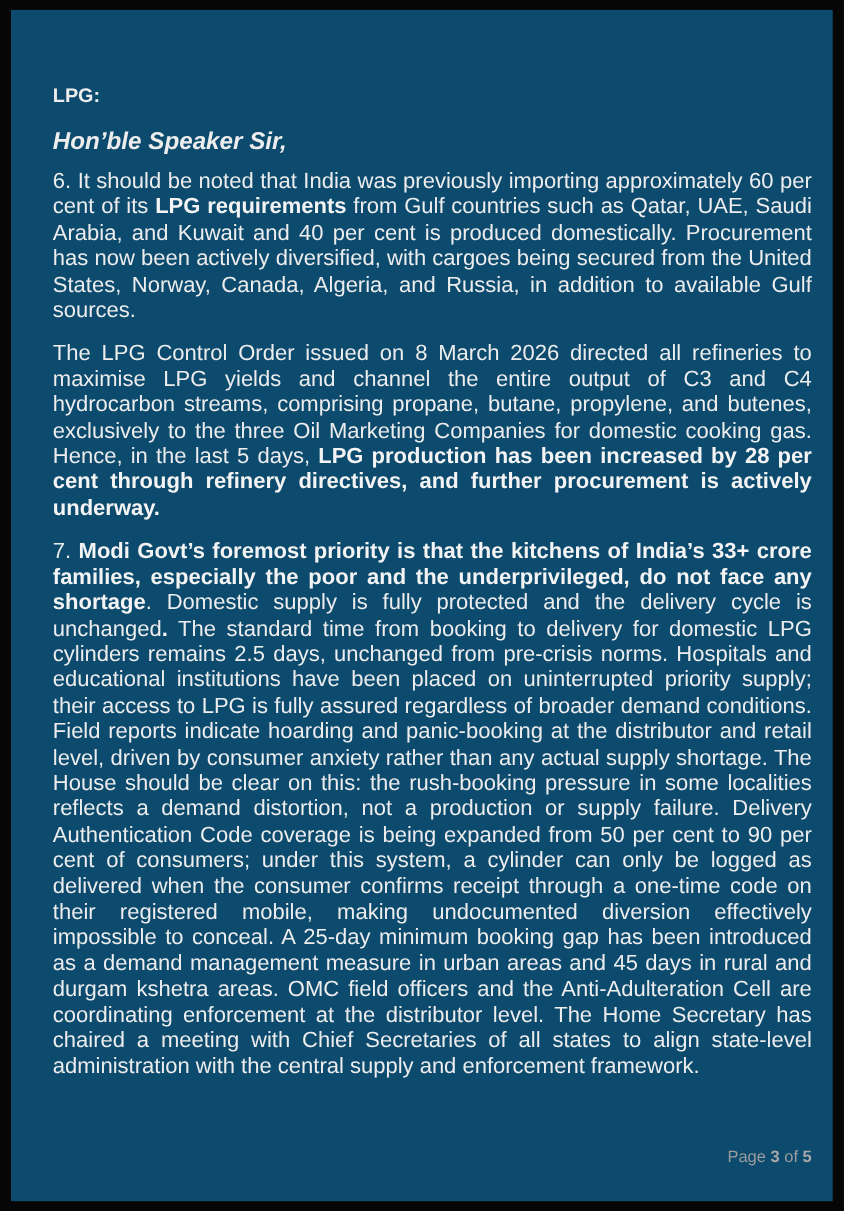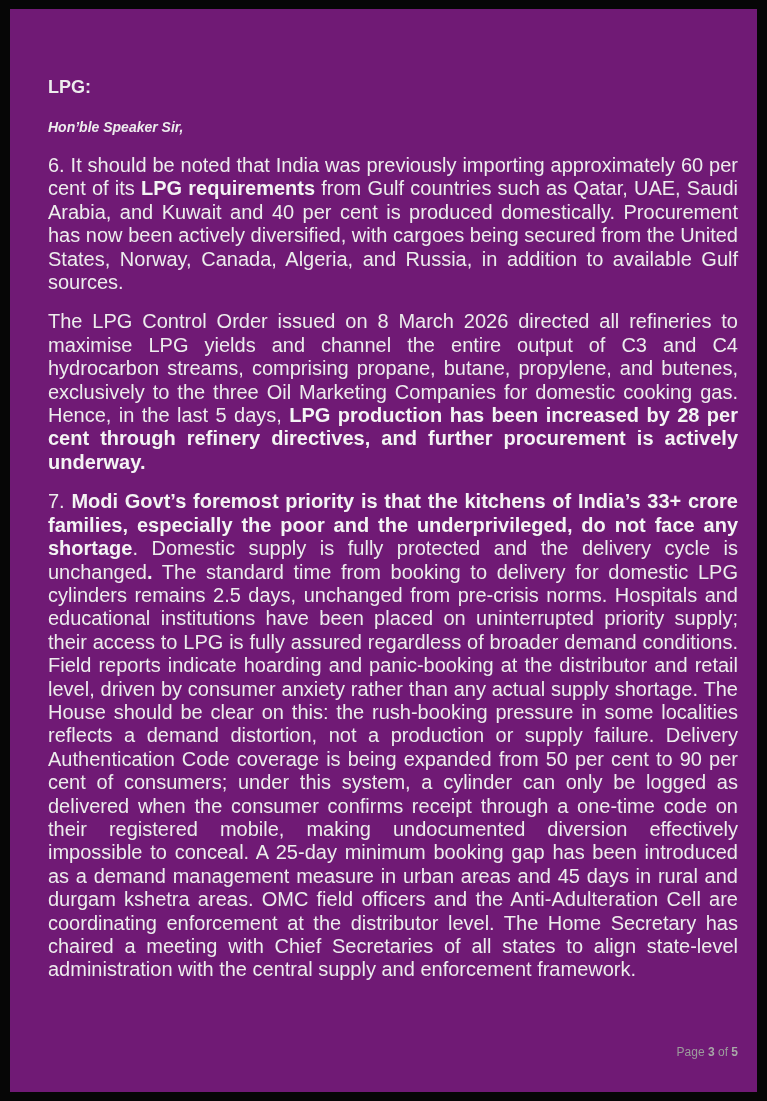--- a/index.html
+++ b/index.html
@@ -13,51 +13,51 @@
     position: relative;
     overflow: hidden;
     font-family: "Liberation Sans", "DejaVu Sans", sans-serif;
   }
   .doc-page {
     position: absolute;
     left: 10px;
     top: 9px;
     right: 10px;
     bottom: 9px;
-    background: #701a75;
+    background: #0c4a6e;
     color: #ededed;
     box-sizing: border-box;
     padding: 66px 19px 0 38px;
   }
   .doc-heading {
     font-size: 18px;
     line-height: 25px;
     font-weight: 700;
     margin: 0 0 15px 0;
   }
   .doc-salutation {
-    font-size: 14px;
+    font-size: 22px;
     line-height: 25px;
     font-weight: 700;
     font-style: italic;
     margin: 0 0 14px 0;
   }
   .para {
     font-size: 20px;
     line-height: 23.4px;
     text-align: justify;
     margin: 0 0 16px 0;
   }
   .para span { color: #ededed; }
   .para .b { font-weight: 700; color: #f4f4f4; }
   .page-footer {
     position: absolute;
     right: 19px;
     top: 1033px;
-    font-size: 12px;
+    font-size: 15px;
     line-height: 20px;
     color: #9c9c9c;
     white-space: pre;
   }
   .page-footer .b { font-weight: 700; color: #a8a8a8; }
 </style>
 </head>
 <body>
 
 <div class="doc-page">

